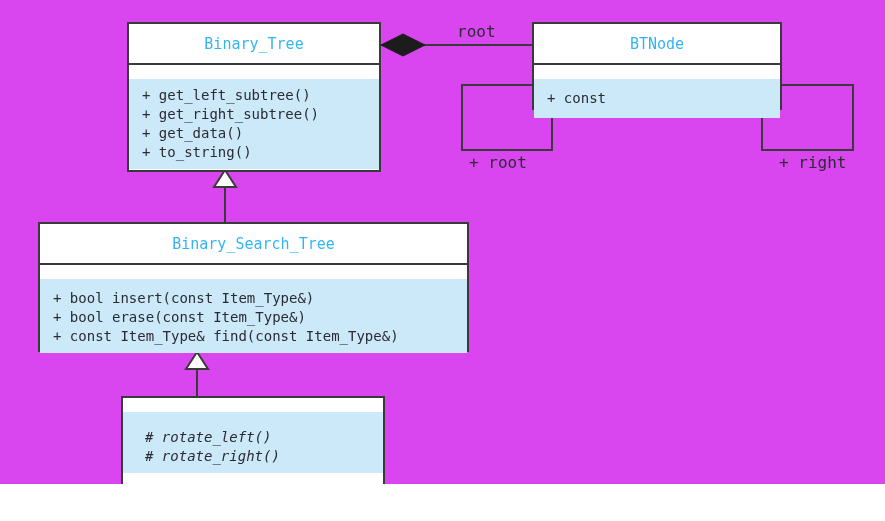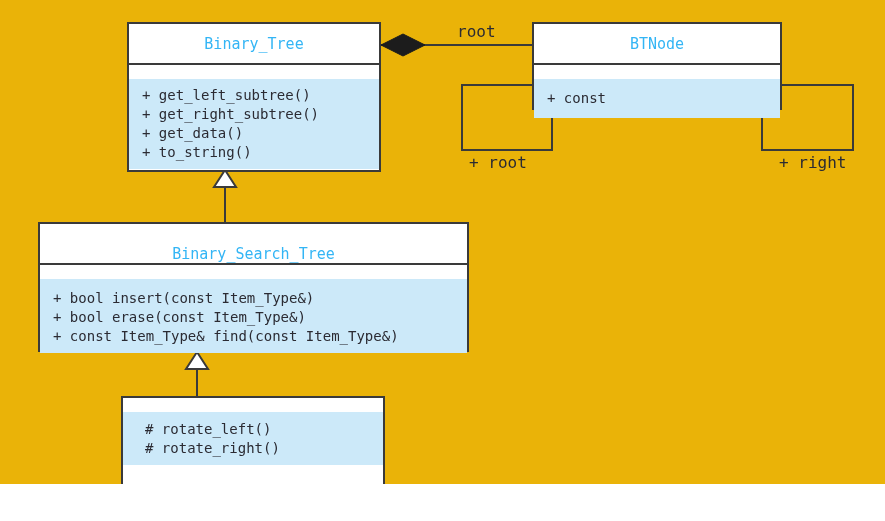--- a/index.html
+++ b/index.html
@@ -4,21 +4,21 @@
 <style>
   html, body {
     margin: 0;
     padding: 0;
     background: #ffffff;
   }
   #diagram {
     position: relative;
     width: 885px;
     height: 484px;
-    background: #eab308;
+    background: #d946ef;
     overflow: hidden;
     font-family: "DejaVu Sans Mono", monospace;
   }
   .uml-class {
     position: absolute;
     box-sizing: border-box;
     border: 2px solid #3a3a3a;
     background: #ffffff;
   }
   .uml-header {
@@ -110,32 +110,32 @@
   <div class="uml-class" style="left:532px; top:22px; width:250px; height:88px;">
     <div class="uml-header" style="height:41px;">
       <span class="uml-title">BTNode</span>
     </div>
     <div class="uml-body" style="padding-top:10px; padding-bottom:10px;">
       <div class="uml-member">+ const</div>
     </div>
   </div>
 
   <div class="uml-class" style="left:38px; top:222px; width:431px; height:130px;">
-    <div class="uml-header" style="height:41px;align-items:flex-end;">
+    <div class="uml-header" style="height:41px;">
       <span class="uml-title">Binary_Search_Tree</span>
     </div>
     <div class="uml-body" style="padding-top:10px;">
       <div class="uml-member">+ bool insert(const Item_Type&amp;)</div>
       <div class="uml-member">+ bool erase(const Item_Type&amp;)</div>
       <div class="uml-member">+ const Item_Type&amp; find(const Item_Type&amp;)</div>
     </div>
   </div>
 
   <div class="uml-class" style="left:121px; top:396px; width:264px; height:107px;">
-    <div class="uml-body" style="padding-top:8px; padding-left:22px;">
+    <div class="uml-body" style="padding-top:16px; padding-left:22px;font-style:italic;">
       <div class="uml-member"># rotate_left()</div>
       <div class="uml-member"># rotate_right()</div>
     </div>
   </div>
 
   <div class="edge-label" style="left:457px; top:22px;">root</div>
 
   <div class="edge-label" style="left:469px; top:153px;">+ root</div>
 
   <div class="edge-label" style="left:779px; top:153px;">+ right</div>

